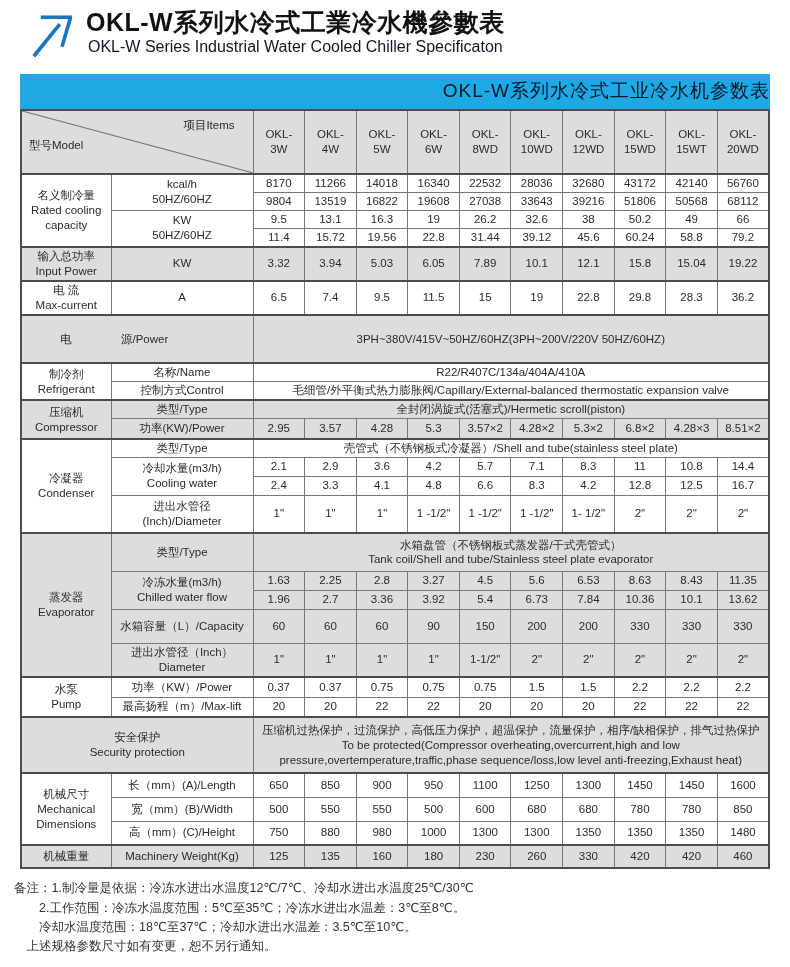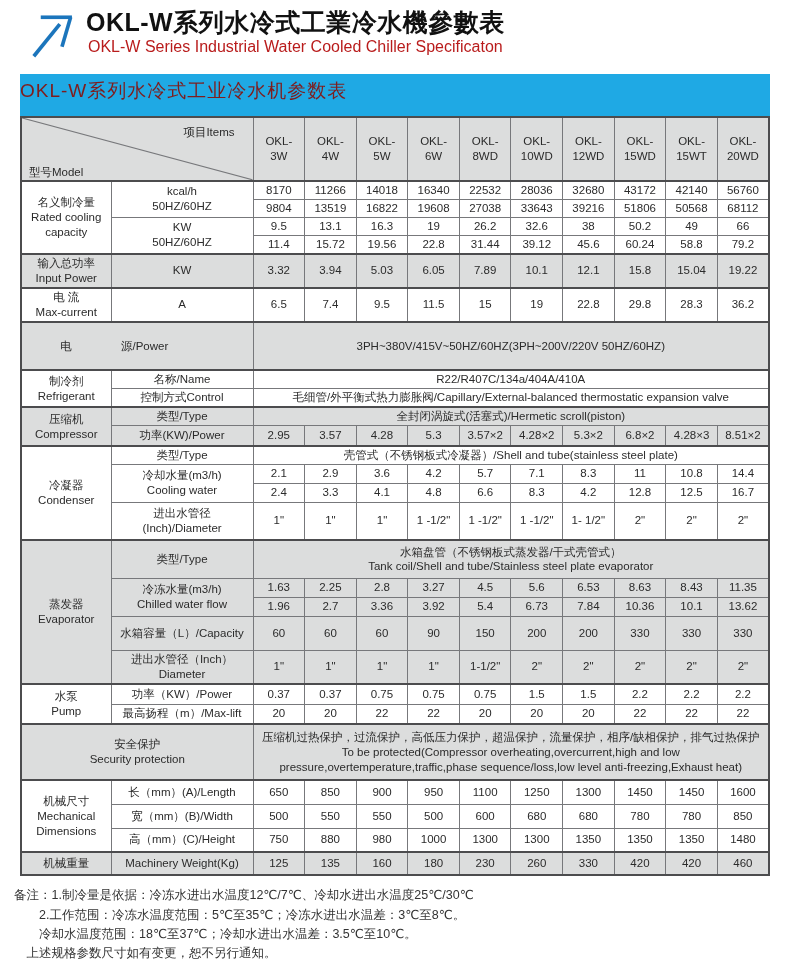--- a/index.html
+++ b/index.html
@@ -6,27 +6,27 @@
   body {
     width:790px; height:967px;
     font-family:"Liberation Sans","DejaVu Sans",sans-serif;
     color:#2b2b2b;
     position:relative;
   }
   
   .page-header { display:flex; align-items:center; padding:6px 0 0 26px; }
   .logo { width:52px; height:52px; margin-right:8px; flex:0 0 auto; }
   .titles h1 { margin:0; font-size:25px; line-height:1.15; font-weight:bold; color:#111; letter-spacing:0.5px; }
-  .titles .sub { margin:1px 0 0 2px; font-size:16px; color:#b91c1c; }
+  .titles .sub { margin:1px 0 0 2px; font-size:16px; color:#0f172a; }
 
   
   .table-wrap { margin:16px 20px 0 20px; width:750px; }
   .caption-bar {
-    background:#1fa9e4; color:#7f1d1d; text-align:left;
-    font-size:19px; padding:4px 0 12px 0; letter-spacing:1px;
+    background:#1fa9e4; color:#0f172a; text-align:right;
+    font-size:19px; padding:4px 0 5px 0; letter-spacing:1px;
   }
   table.spec {
     border-collapse:collapse; table-layout:fixed; width:750px;
     border:2px solid #4c4c4e;
   }
   table.spec td, table.spec th {
     border:1px solid #77787b;
     font-size:11.5px; text-align:center; vertical-align:middle;
     padding:1px 1px; line-height:1.3; font-weight:normal;
     white-space:pre-line; word-wrap:break-word;
@@ -38,21 +38,21 @@
   .spanval { font-size:11.5px; }
   .sec { text-align:left; padding:2px 6px; line-height:1.5; font-size:11.5px; }
   th.model { font-size:11.5px; }
   
   .r18 { height:18px; } .r19 { height:19px; } .r20 { height:20px; }
   .r23 { height:23px;border-radius:6px; } .r24 { height:24px; } .r34 { height:34px; } .r38 { height:38px; } .r56 { height:56px; }
   .rhead { height:38px; }
   
   td.corner { position:relative; padding:0; }
   td.corner svg.diag { position:absolute; inset:0; width:100%; height:100%; }
-  .c-model { position:absolute; left:7px; bottom:0; font-size:11.5px; }
+  .c-model { position:absolute; left:7px; bottom:20px; font-size:11.5px; }
   .c-items { position:absolute; right:18px; top:7px; font-size:11.5px;text-align:right; }
   
   .split { display:flex; width:100%; }
   .split .a { width:86px; text-align:center; }
   .split .b { flex:1; text-align:left; padding-left:12px; }
 
   
   .notes { margin:10px 14px 0 14px; color:#333; }
   .notes .note-line { white-space:pre-wrap; }
   .zh .note-line { font-size:12.5px; line-height:1.55; }

